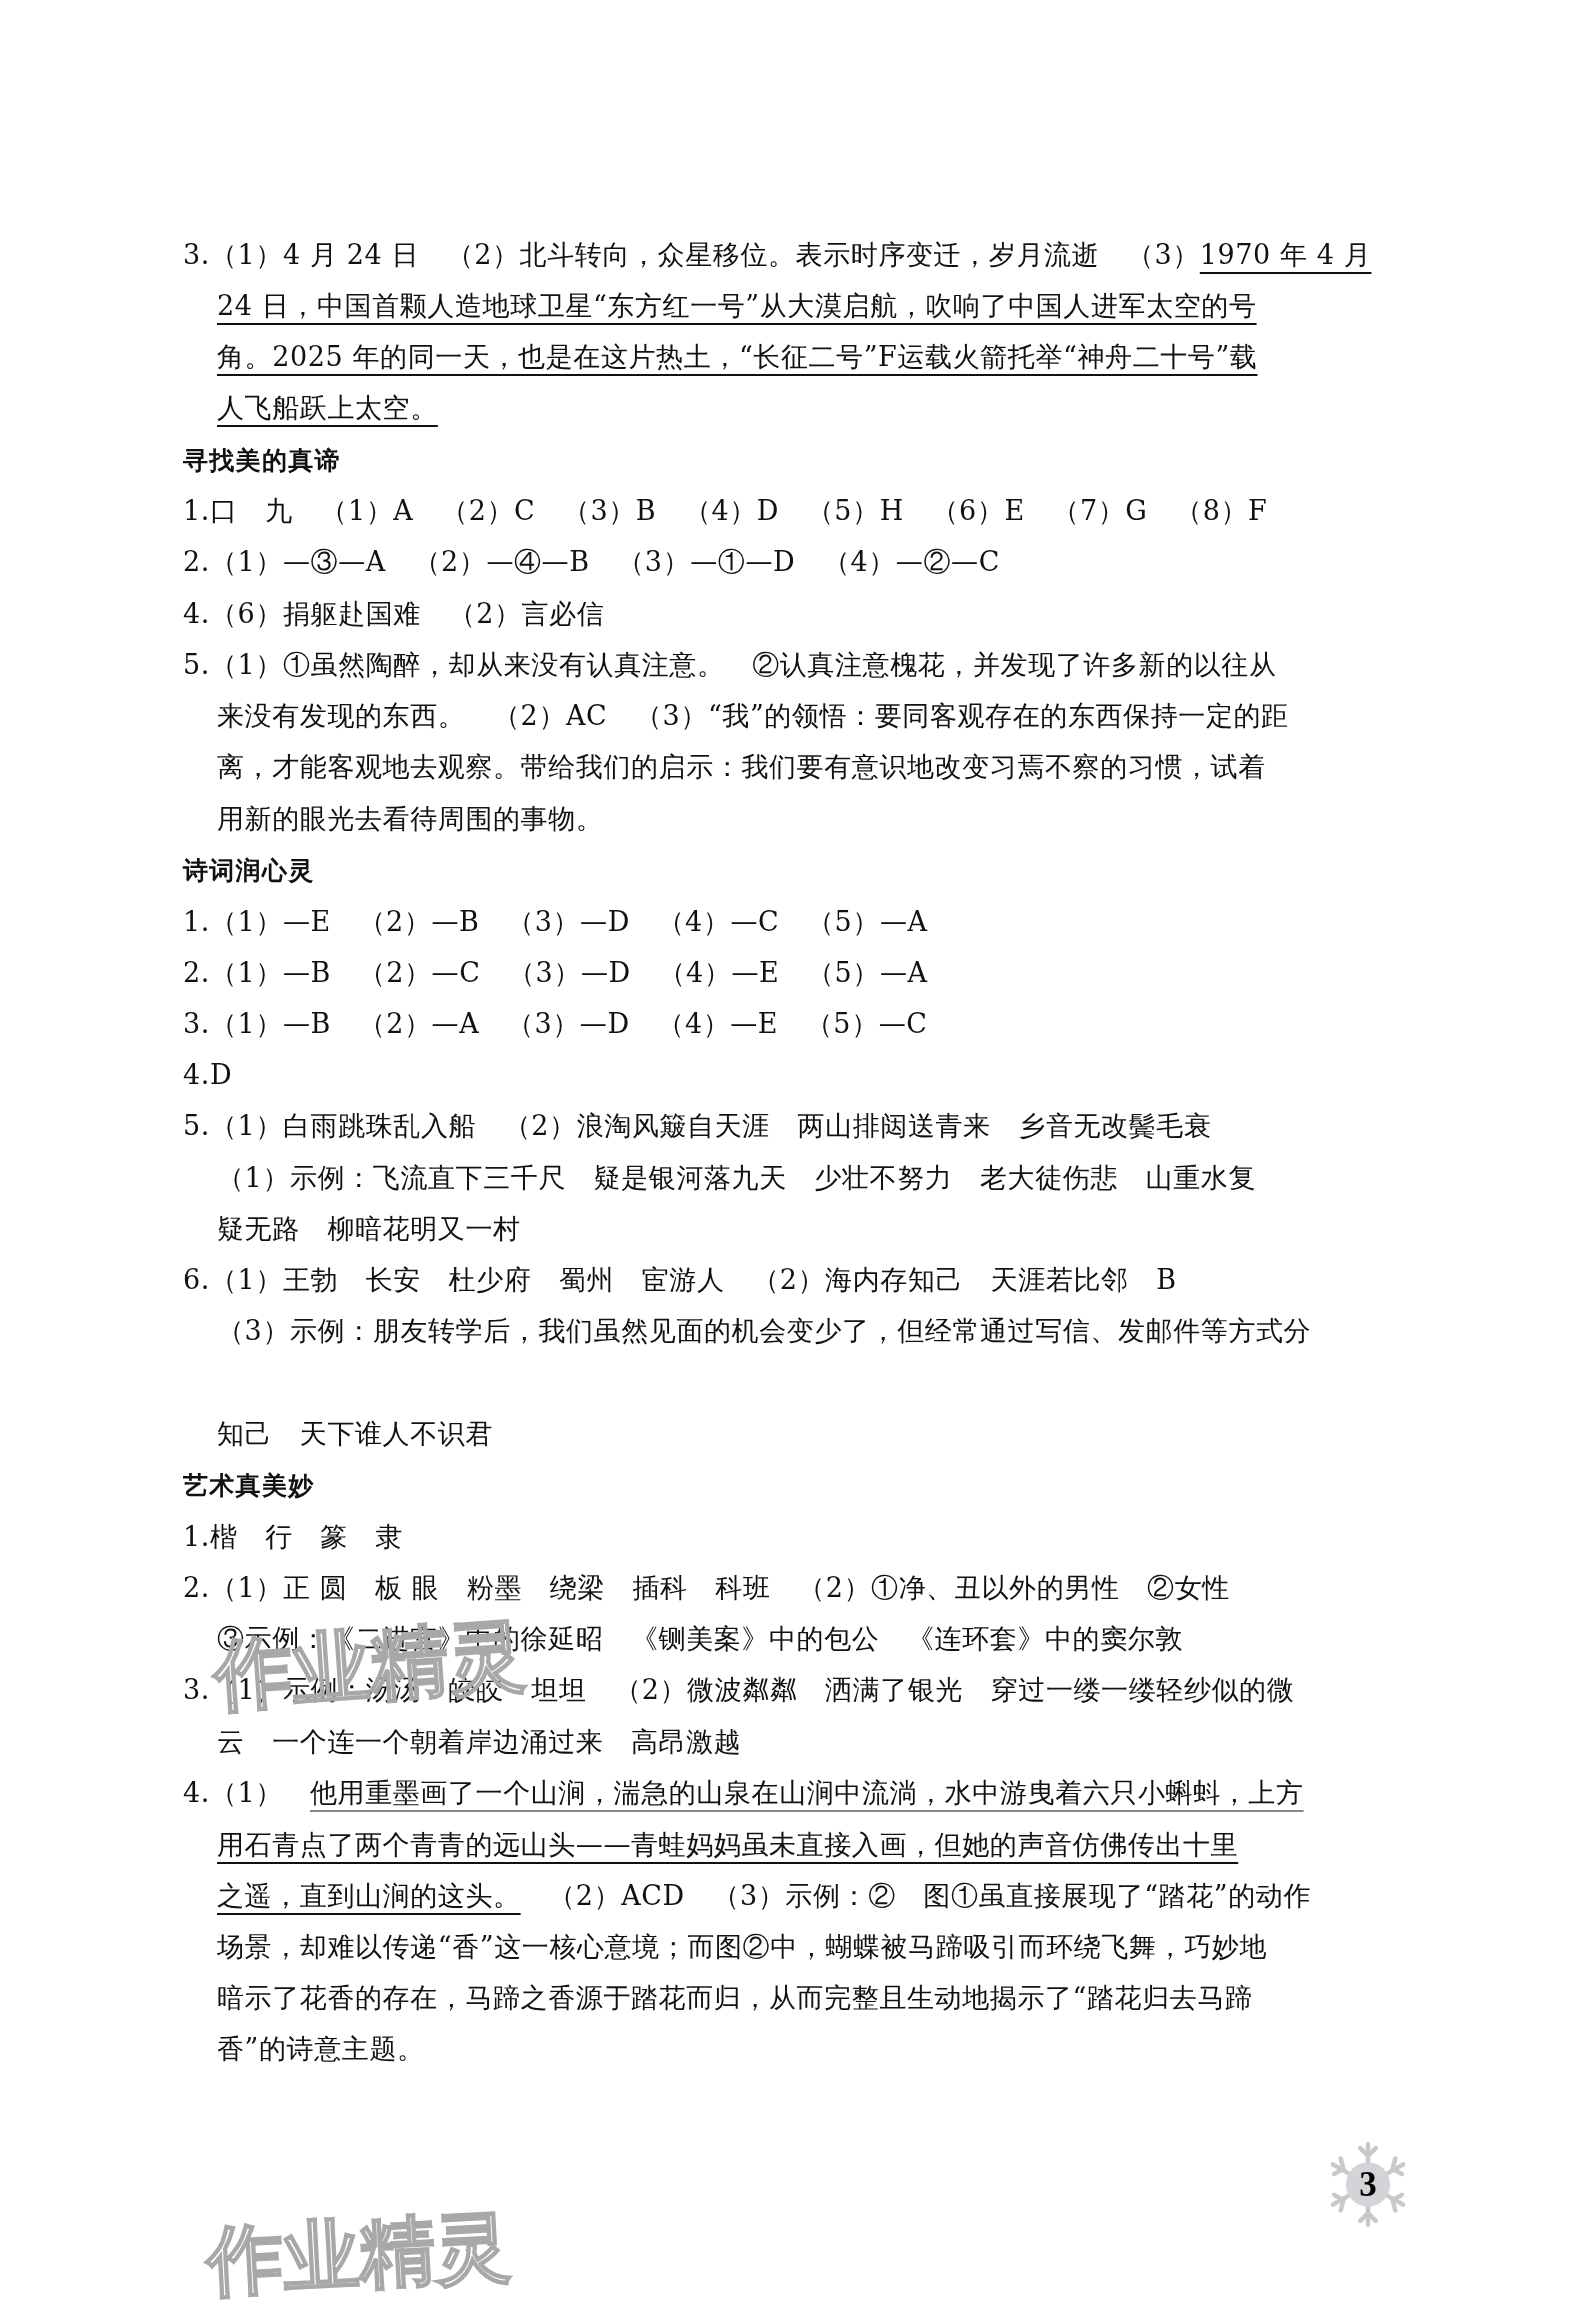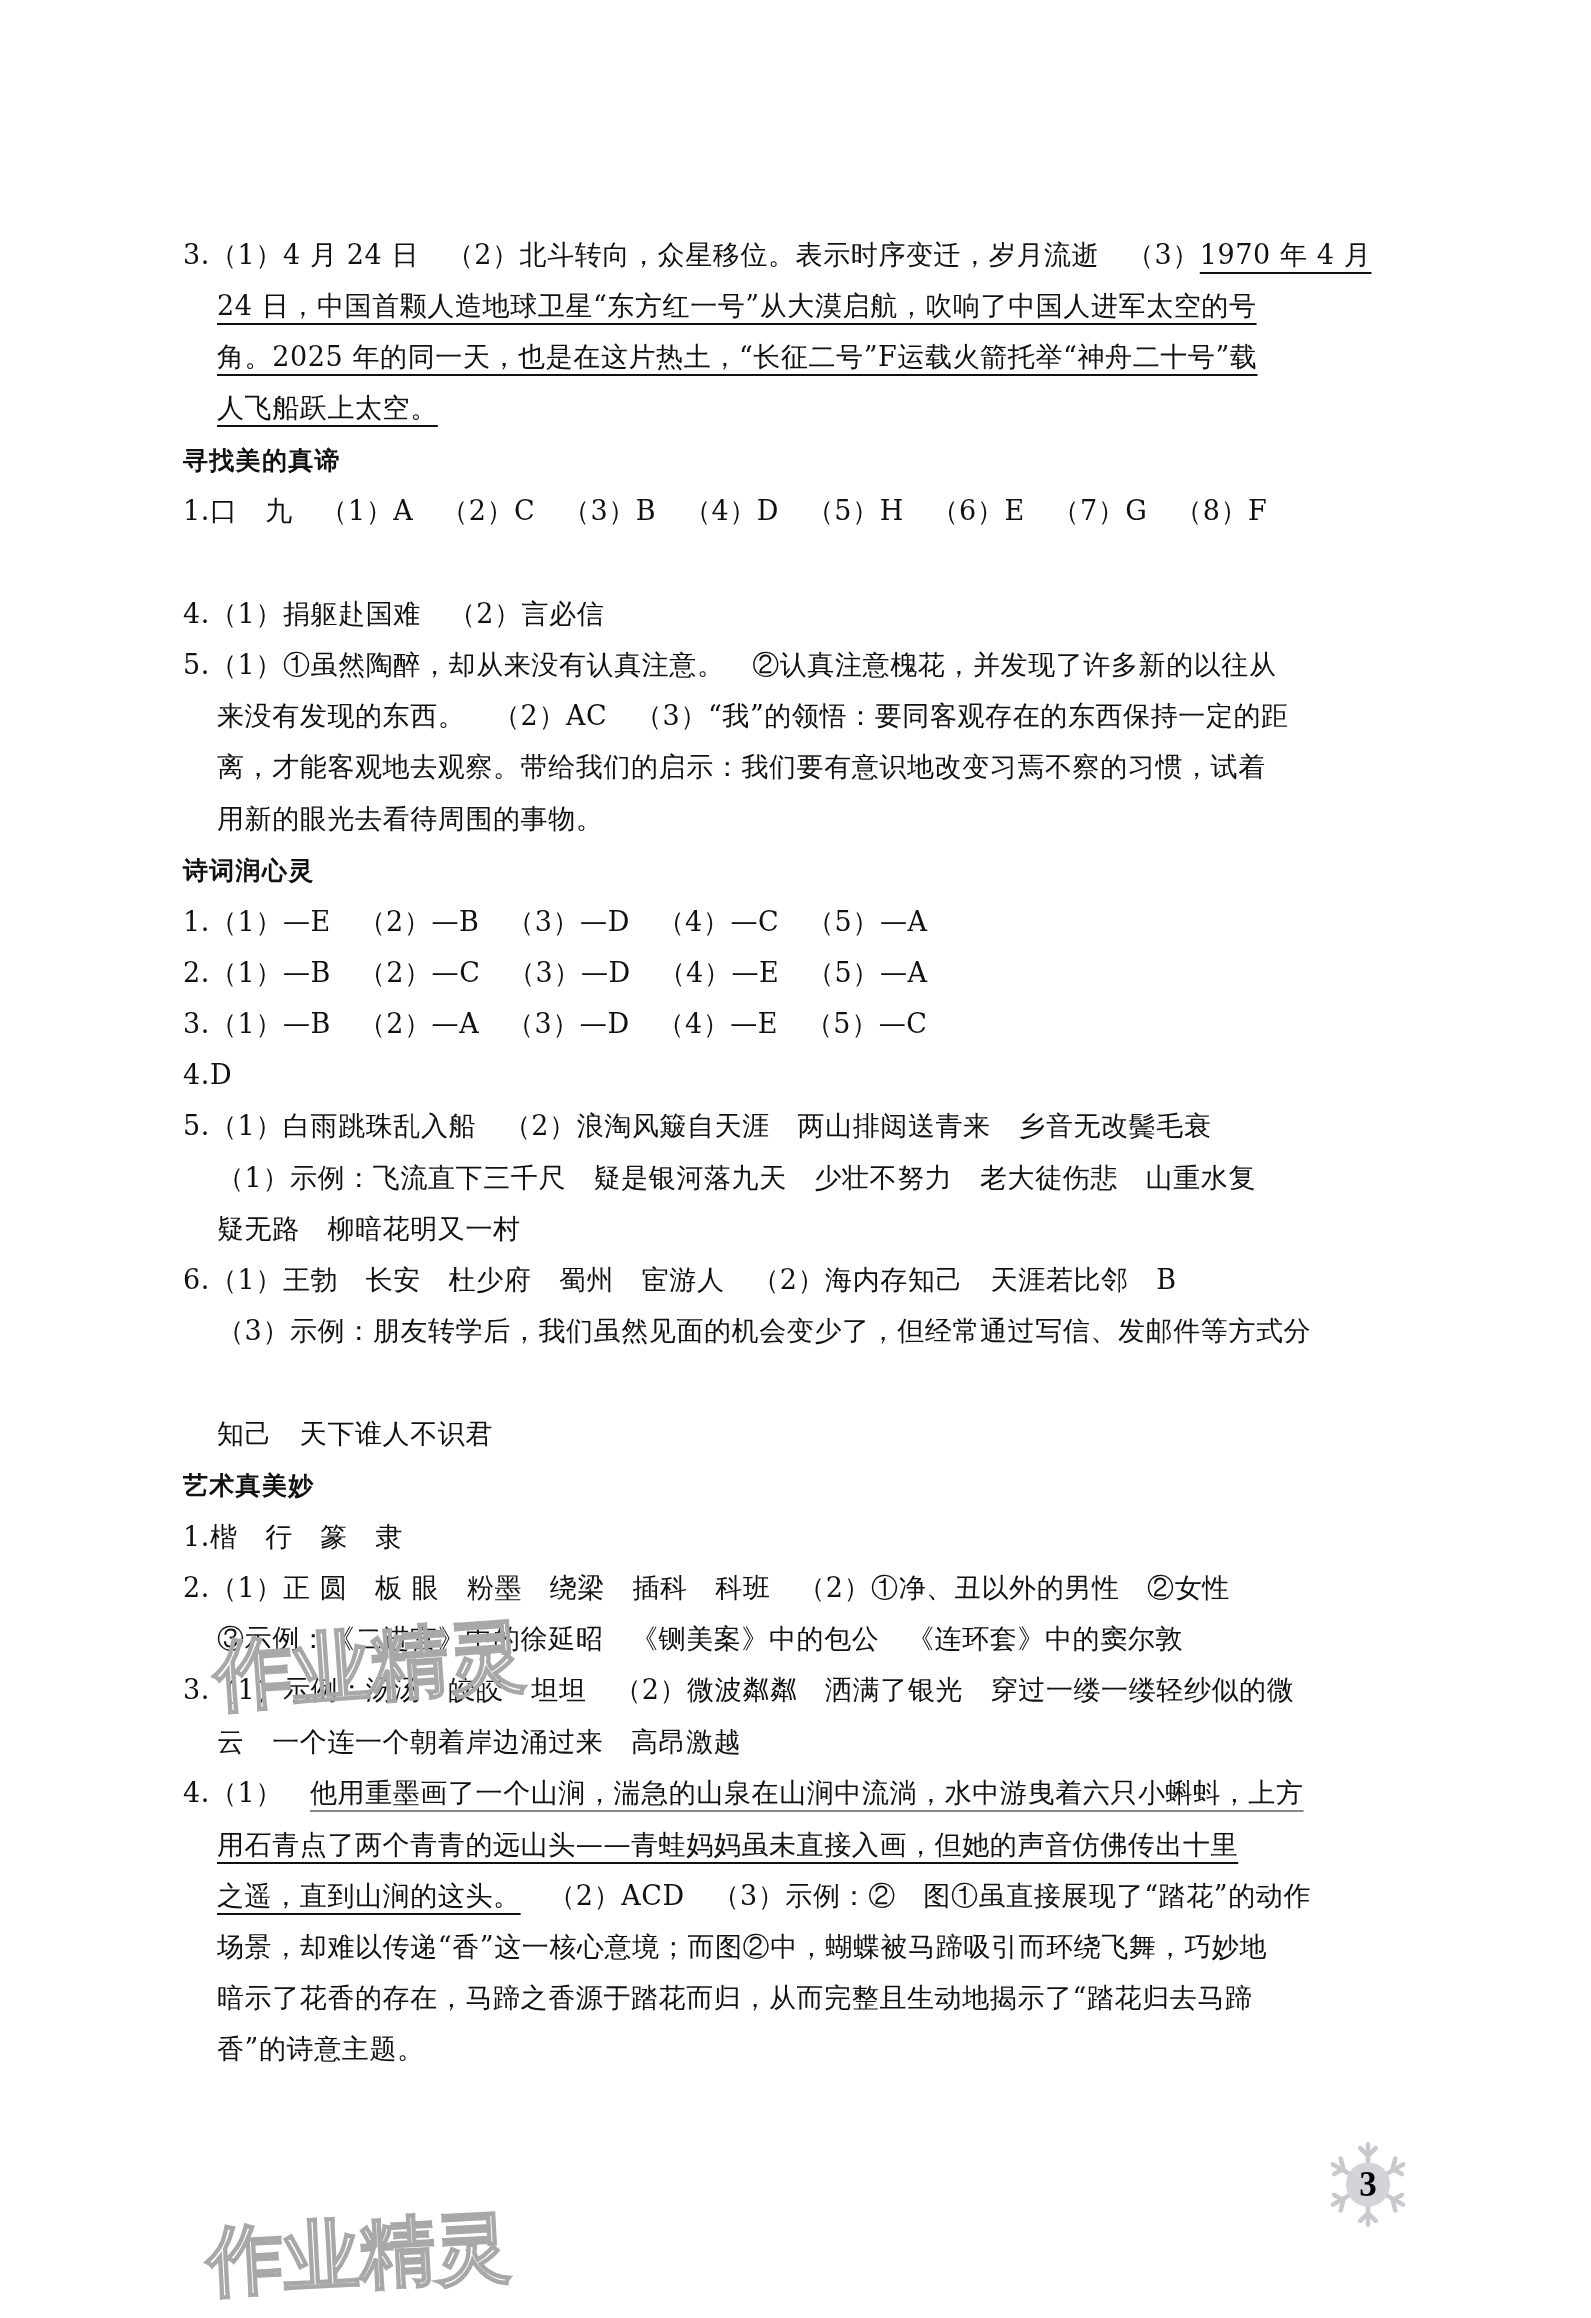--- a/index.html
+++ b/index.html
@@ -46,21 +46,22 @@
 
 <div class="page">
 
   <div class="line" style="left:183px;top:237px;"><span>3.（1）4 月 24 日　（2）北斗转向，众星移位。表示时序变迁，岁月流逝　（3）</span><span class="ul">1970 年 4 月</span></div>
   <div class="line" style="left:217px;top:288px;"><span class="ul">24 日，中国首颗人造地球卫星“东方红一号”从大漠启航，吹响了中国人进军太空的号</span></div>
   <div class="line" style="left:217px;top:339px;"><span class="ul">角。2025 年的同一天，也是在这片热土，“长征二号”F运载火箭托举“神舟二十号”载</span></div>
   <div class="line" style="left:217px;top:390px;"><span class="ul">人飞船跃上太空。</span></div>
 
   <div class="line hd" style="left:183px;top:443px;">寻找美的真谛</div>
   <div class="line" style="left:183px;top:493px;">1.口　九　（1）A　（2）C　（3）B　（4）D　（5）H　（6）E　（7）G　（8）F</div>
-  <div class="line" style="left:183px;top:596px;">4.（1）捐躯赴国难　（2）言必信</div>
+  <div class="line" style="left:183px;top:544px;">2.（1）—③—A　（2）—④—B　（3）—①—D　（4）—②—C</div>
+  <div class="line" style="left:183px;top:596px;">4.（6）捐躯赴国难　（2）言必信</div>
   <div class="line" style="left:183px;top:647px;">5.（1）①虽然陶醉，却从来没有认真注意。　②认真注意槐花，并发现了许多新的以往从</div>
   <div class="line" style="left:217px;top:698px;">来没有发现的东西。　（2）AC　（3）“我”的领悟：要同客观存在的东西保持一定的距</div>
   <div class="line" style="left:217px;top:749px;">离，才能客观地去观察。带给我们的启示：我们要有意识地改变习焉不察的习惯，试着</div>
   <div class="line" style="left:217px;top:801px;">用新的眼光去看待周围的事物。</div>
 
   <div class="line hd" style="left:183px;top:853px;">诗词润心灵</div>
   <div class="line" style="left:183px;top:904px;">1.（1）—E　（2）—B　（3）—D　（4）—C　（5）—A</div>
   <div class="line" style="left:183px;top:955px;">2.（1）—B　（2）—C　（3）—D　（4）—E　（5）—A</div>
   <div class="line" style="left:183px;top:1006px;">3.（1）—B　（2）—A　（3）—D　（4）—E　（5）—C</div>
   <div class="line" style="left:183px;top:1057px;">4.D</div>

